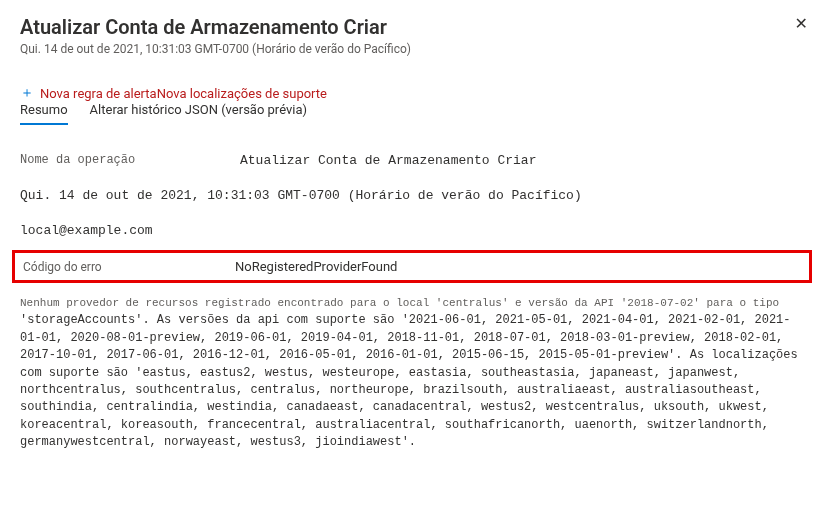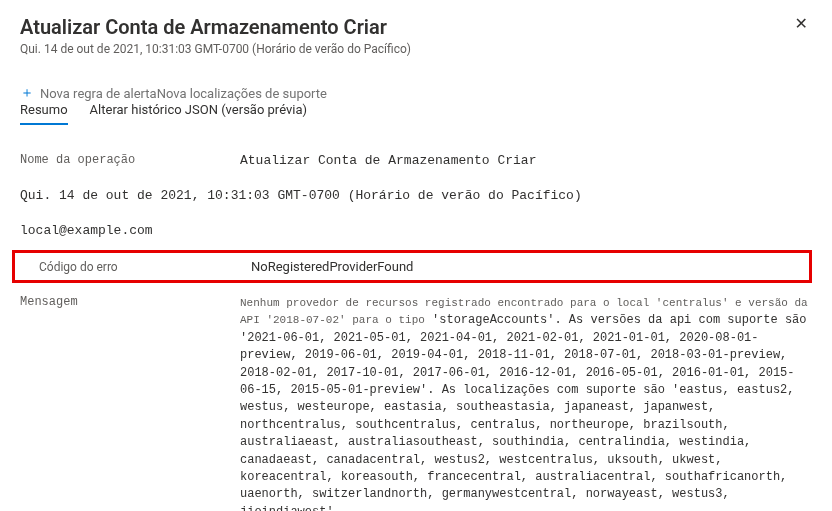--- a/index.html
+++ b/index.html
@@ -37,21 +37,21 @@
     color: #605e5c;
     margin-top: 2px;
   }
   .toolbar {
     margin-top: 28px;
     display: flex;
     align-items: center;
     gap: 0;
   }
   .toolbar-link {
-    color: #737373;
+    color: #b91c1c;
     font-size: 13px;
     cursor: pointer;
   }
   .plus-icon {
     color: #0078d4;
     font-size: 14px;
     margin-right: 6px;
     font-weight: 400;
   }
   .tabs {
@@ -84,21 +84,21 @@
     font-size: 12px;
     color: #605e5c;
   }
   .row-value {
     flex: 1;
     font-size: 13px;
     color: #323130;
   }
   .highlight-box {
     border: 3px solid #e60000;
-    padding: 6px 24px;
+    padding: 6px 8px;
     margin: 2px 0 2px -8px;
     display: flex;
     align-items: center;
   }
   .highlight-box .row-label { width: 212px; }
   .message-row .row-value {
     font-size: 12px;
     line-height: 1.45;
     color: #323130;
   }
@@ -144,20 +144,19 @@
   <div class="row">
     <div class="row-value">local@example.com</div>
   </div>
 
   <div class="highlight-box">
     <div class="row-label">Código do erro</div>
     <div class="row-value">NoRegisteredProviderFound</div>
   </div>
 
   <div class="row message-row">
-    <div class="row-label">Mensagem</div>
     <div class="row-value">
       <span class="msg-prefix">Nenhum provedor de recursos registrado encontrado para o local 'centralus' e versão da API '2018-07-02' para o tipo</span>
       <span>'storageAccounts'. As versões da api com suporte são '2021-06-01, 2021-05-01, 2021-04-01, 2021-02-01, 2021-01-01, 2020-08-01-preview, 2019-06-01, 2019-04-01, 2018-11-01, 2018-07-01, 2018-03-01-preview, 2018-02-01, 2017-10-01, 2017-06-01, 2016-12-01, 2016-05-01, 2016-01-01, 2015-06-15, 2015-05-01-preview'. As localizações com suporte são 'eastus, eastus2, westus, westeurope, eastasia, southeastasia, japaneast, japanwest, northcentralus, southcentralus, centralus, northeurope, brazilsouth, australiaeast, australiasoutheast, southindia, centralindia, westindia, canadaeast, canadacentral, westus2, westcentralus, uksouth, ukwest, koreacentral, koreasouth, francecentral, australiacentral, southafricanorth, uaenorth, switzerlandnorth, germanywestcentral, norwayeast, westus3, jioindiawest'.</span>
     </div>
   </div>
 
 </div>
 
 </body></html>

